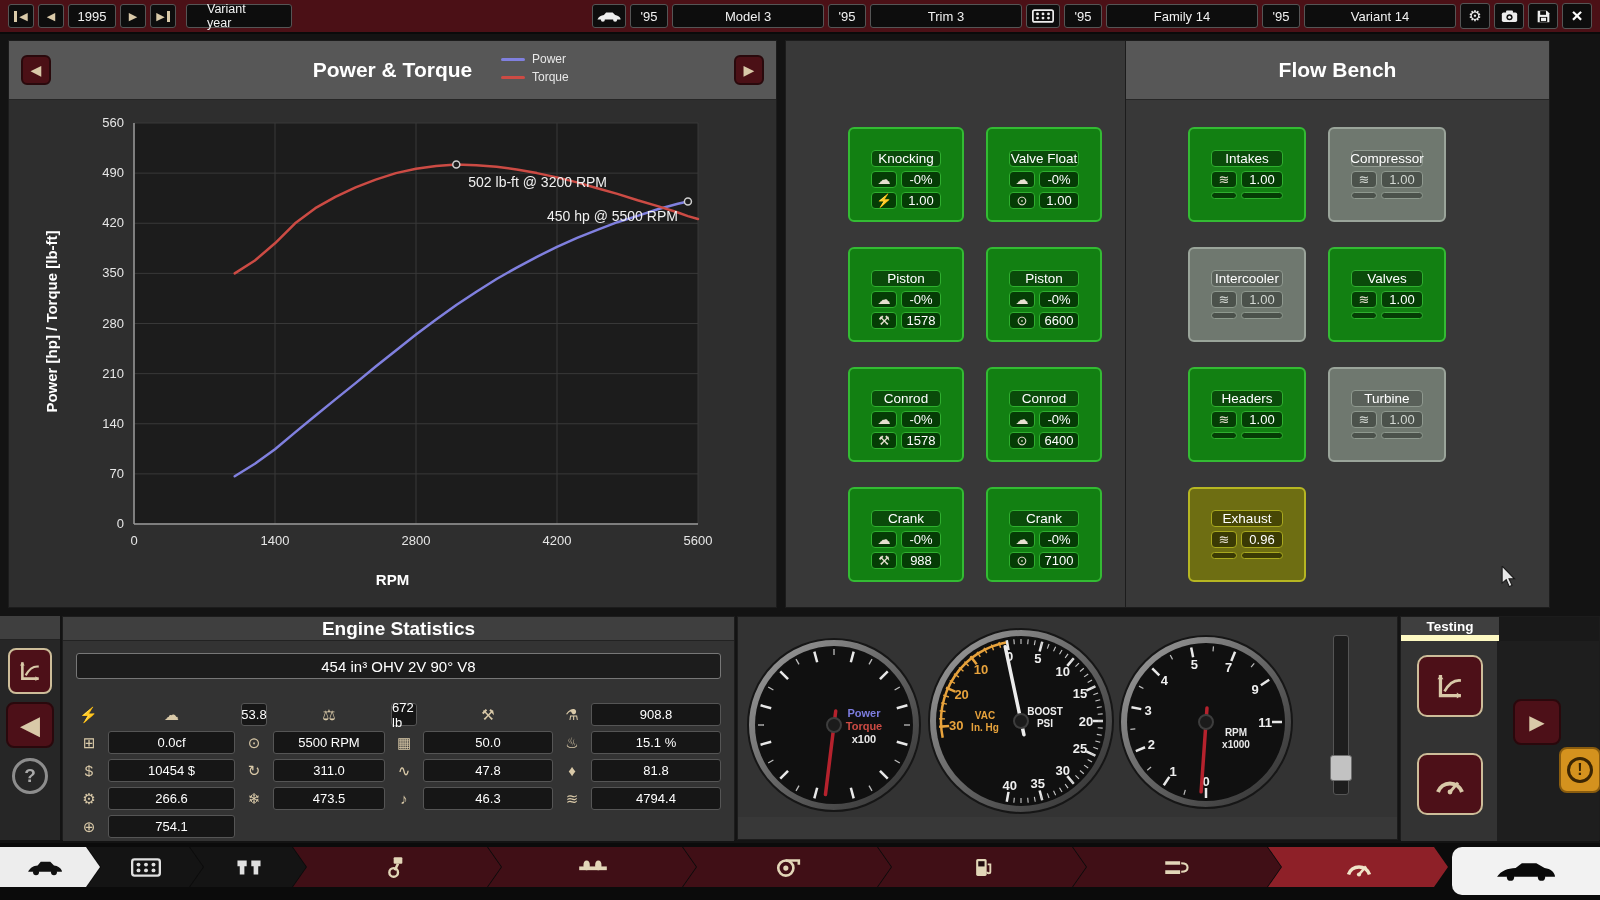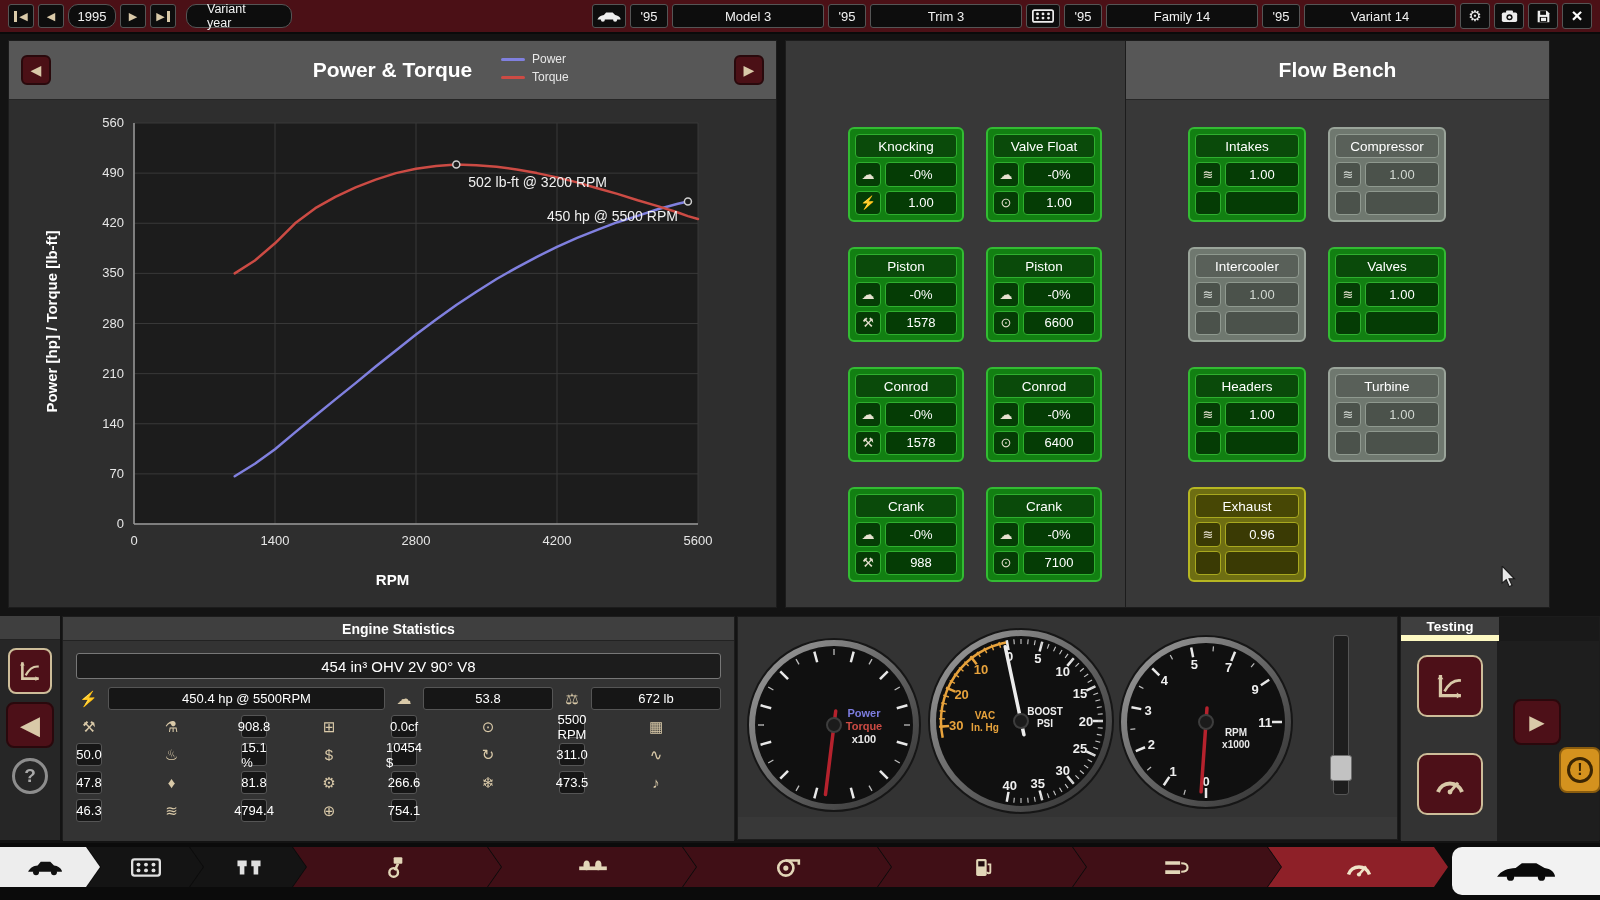--- a/index.html
+++ b/index.html
@@ -5,50 +5,50 @@
 *{margin:0;padding:0;box-sizing:border-box}
 html,body{width:1600px;height:900px}
 body{position:relative;background:#131313;font-family:"Liberation Sans",sans-serif;color:#fff;overflow:hidden}
 button{font-family:inherit;border:none;background:none;color:inherit;cursor:pointer}
 svg text{font-family:"Liberation Sans",sans-serif}
 
 
 .topbar{position:absolute;left:0;top:0;width:1600px;height:34px;background:#4b1016;border-bottom:2px solid #0a0a0a;display:flex;align-items:center;padding:0 8px;gap:4px}
 .tb-btn{height:24px;min-width:26px;background:#0d0d0d;border:1px solid #555;border-radius:3px;color:#d9c9a8;font-size:11px;display:flex;align-items:center;justify-content:center;gap:2px}
 .skipbar{width:3px;height:11px;background:#d9c9a8;display:inline-block}
-.tb-field{height:24px;background:#0d0d0d;border:1px solid #555;border-radius:10px;color:#f2f2f2;font-size:13px;display:flex;align-items:center;justify-content:center;padding:0 20px}
+.tb-field{height:24px;background:#0d0d0d;border:1px solid #555;border-radius:3px;color:#f2f2f2;font-size:13px;display:flex;align-items:center;justify-content:center;padding:0 20px}
 .tb-year{width:48px}
 .tb-vy{width:106px;margin-left:6px;font-size:12.5px}
 .tb-right{margin-left:auto;display:flex;align-items:center;gap:4px}
 .tb-iconbtn{height:24px;width:34px;background:#0d0d0d;border:1px solid #555;border-radius:3px;color:#ededed;display:flex;align-items:center;justify-content:center}
 .tb-badge{height:24px;width:38px;background:#0d0d0d;border:1px solid #555;border-radius:3px;font-size:13px;display:flex;align-items:center;justify-content:center;color:#f2f2f2}
 .tb-name{height:24px;width:152px;background:#0d0d0d;border:1px solid #555;border-radius:3px;font-size:13px;display:flex;align-items:center;justify-content:center;color:#f2f2f2}
 .tb-tool{height:26px;width:30px;background:#0d0d0d;border:1px solid #555;border-radius:3px;color:#ededed;display:flex;align-items:center;justify-content:center;font-size:15px}
 .tb-close{font-size:19px;font-weight:bold;color:#fff}
 
 
 .panel{position:absolute;background:#383838;border:1px solid #1c1c1c}
 .panel-header{height:59px;background:#575757;display:flex;align-items:center;justify-content:center;position:relative;border-bottom:1px solid #262626}
 .panel-title{font-size:21px;font-weight:bold;color:#fff}
-.small-header{height:24px;background:#3f3f3f;display:flex;align-items:center;justify-content:center;font-size:14px;font-weight:bold;border-bottom:1px solid #222}
+.small-header{height:24px;background:#3f3f3f;display:flex;align-items:center;justify-content:center;font-size:19px;font-weight:bold;border-bottom:1px solid #222}
 
 
 .chart-panel{left:8px;top:40px;width:769px;height:568px;background:#2e2e2e}
 .arrow-btn{position:absolute;top:14px;width:30px;height:30px;background:#4b1016;border:2px solid #29090c;border-radius:6px;color:#d9c9a8;font-size:14px;display:flex;align-items:center;justify-content:center}
 .arrow-left{left:12px}
 .arrow-right{right:12px}
 .legend{position:absolute;left:492px;top:11px;display:flex;flex-direction:column;gap:4px}
 .legend-item{display:flex;align-items:center;gap:7px}
 .legend-swatch{width:24px;height:3px;border-radius:2px}
 .legend-label{font-size:12px;color:#e8e8e8}
 .ylab{position:absolute;width:420px;left:-168px;top:272px;text-align:center;transform:rotate(-90deg);font-weight:bold;font-size:15px;color:#fff}
 .xlab{position:absolute;left:0;right:0;top:530px;text-align:center;font-weight:bold;font-size:15px;color:#fff}
 
 
-.gbox{width:116px;height:95px;border:2px solid #33bb33;border-radius:6px;background:#128012;padding:5px;display:flex;flex-direction:column;gap:4px}
+.gbox{width:116px;height:95px;border:2px solid #33bb33;border-radius:6px;background:#128012;padding:21px;display:flex;flex-direction:column;gap:4px}
 .flow .gbox{width:118px}
 .gbox-title{height:25px;background:#0a4a0a;border:1px solid #2faf2f;border-radius:4px;display:flex;align-items:center;justify-content:center;font-size:13.5px;color:#fff}
 .gbox-row{display:flex;gap:4px;height:25px}
 .gcell{background:#053c05;border:1px solid #2faf2f;border-radius:4px;display:flex;align-items:center;justify-content:center}
 .gicon{width:26px;font-size:13px;color:#e6e0cf}
 .gval{flex:1;font-size:13px;color:#fff}
 .gbox[data-state="disabled"]{border-color:#9aa49a;background:#6f786f}
 .gbox[data-state="disabled"] .gbox-title{background:#596059;border-color:#8f998f;color:#ffffff}
 .gbox[data-state="disabled"] .gcell{background:#4b524b;border-color:#8f998f;color:#d2d8d2}
 .gbox[data-state="warning"]{border-color:#b6b622;background:#6e6e12}
@@ -57,21 +57,21 @@
 .grid-2x4{position:absolute;left:62px;top:86px;display:grid;grid-template-columns:auto auto;gap:25px 22px}
 
 
 .rail{position:absolute;left:0;top:616px;width:60px;height:224px;background:#262626}
 .rail-stub{height:24px;background:#3f3f3f;border-bottom:1px solid #222}
 .rail-btn{position:absolute;border-radius:8px;display:flex;align-items:center;justify-content:center}
 .btn-maroon{background:#4d1018;border:2px solid #2a080c;color:#d9c9a8}
 .btn-beige-border{background:#4d1018;border:2px solid #cdbd99;color:#d9c9a8}
 .stats-panel{left:62px;top:616px;width:673px;height:224px}
 .stats-body{padding:12px 13px 0;background:#333;height:200px}
-.engine-name{height:26px;background:#1c1c1c;border:1px solid #777;border-radius:3px;display:flex;align-items:center;justify-content:center;font-size:15px;margin-bottom:8px}
+.engine-name{height:26px;background:#1c1c1c;border:1px solid #777;border-radius:3px;display:flex;align-items:center;justify-content:center;font-size:15px;margin-bottom:24px}
 .stats-grid{display:grid;grid-template-columns:26px 1fr 26px 112px 26px 130px 26px 130px;gap:5px 6px}
 .sic{height:23px;display:flex;align-items:center;justify-content:center;color:#d9c9a8;font-size:15px}
 .sbox{height:23px;background:#161616;border:1px solid #555;border-radius:3px;display:flex;align-items:center;justify-content:center;font-size:13px;color:#fff}
 .span3{grid-column:2/span 3}
 
 .controls-panel{left:737px;top:616px;width:661px;height:224px}
 .controls-body{position:relative;background:#333;height:200px}
 .gauge{position:absolute}
 .slider-track{position:absolute;left:595px;top:18px;width:16px;height:160px;background:#1e1e1e;border:1px solid #555;border-radius:3px}
 .slider-handle{position:absolute;left:-4px;top:119px;width:22px;height:26px;background:#c2c2c2;border:1px solid #6e6e6e;border-radius:3px}
@@ -423,21 +423,20 @@
     </button>
 </aside>
 
 <section class="panel stats-panel">
   <div class="small-header">Engine Statistics</div>
   <div class="stats-body">
     <div class="engine-name">454 in³ OHV 2V 90° V8</div>
     <div class="stats-grid">
 
       <span class="sic">⚡</span>
-      <span class="sbox span3">450.4 hp @ 5500RPM</span>
       <span class="sic">☁</span>
       <span class="sbox">53.8</span>
       <span class="sic">⚖</span>
       <span class="sbox">672 lb</span>
 
       <span class="sic">⚒</span>
       <span class="sic">⚗</span>
       <span class="sbox">908.8</span>
       <span class="sic">⊞</span>
       <span class="sbox">0.0cf</span>

